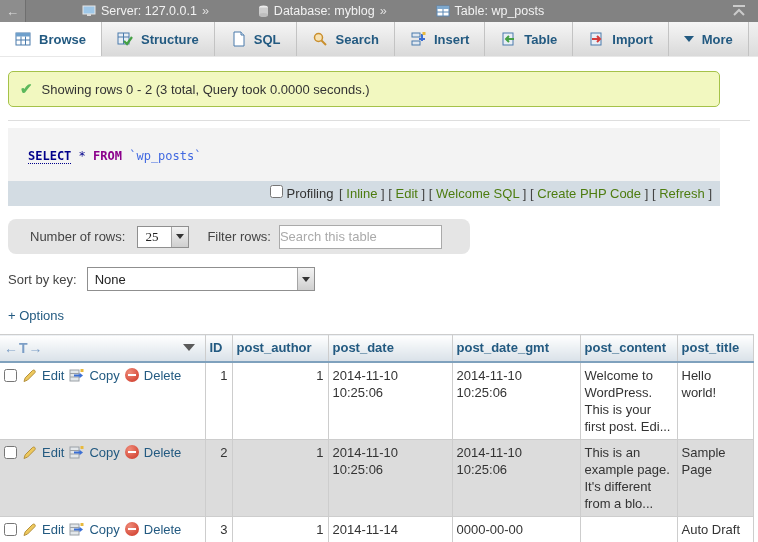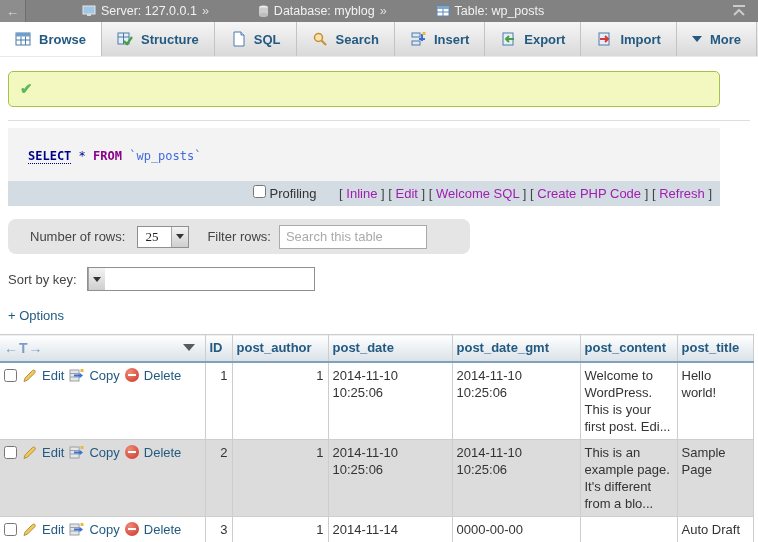--- a/index.html
+++ b/index.html
@@ -37,39 +37,39 @@
   
   .divider { margin: 13px 8px 0 8px; border-top: 1px solid #dedede; }
   .sqlbox { margin: 7px 38px 0 8px; background: #f3f3f3; padding: 20px 0 18px 20px; }
   .sql { font-family: "DejaVu Sans Mono", monospace; font-size: 12px; }
   .kw-select { color: #00008b; font-weight: bold; border-bottom: 1px dotted #00008b; }
   .kw-star { color: #00008b; }
   .kw-from { color: #8b008b; font-weight: bold; }
   .kw-table { color: #4169e1; }
   .profilingbar { margin: 0 38px 0 8px; background: #d3dce3; padding: 4px 8px 5px 0;
                   text-align: right; color: #333; }
-  .profilingbar label { margin-right: 19px; text-align: center; }
-  .plink { color: #a21caf; cursor: pointer; text-align: center; }
+  .profilingbar label { margin-right: 2px; text-align: center; }
+  .plink { color: #4d7c0f; cursor: pointer; text-align: center; }
   .bracket { color: #444; }
 
   
   .controls { margin: 13px 0 0 8px; width: 462px; height: 35px; background: #e5e5e5;
               border-radius: 8px; display: flex; align-items: center; padding-left: 22px; }
   .sel { display: inline-flex; height: 22px; border: 1px solid #8f8f8f; background: #fff;
          align-items: stretch; cursor: pointer; }
   .sel .val { display: flex; align-items: center; padding-left: 7px; flex: 1; color: #222; }
   .sel .btn { width: 17px; background: linear-gradient(#f3f3f3, #cfcfcf);
               border-left: 1px solid #a5a5a5; display: flex; align-items: center;
               justify-content: center; }
   .sel .btn i { width: 0; height: 0; border-left: 4px solid transparent;
                 border-right: 4px solid transparent; border-top: 5px solid #333; }
   .sel-rows { width: 52px; margin-left: 12px; font-family: Liberation Serif, serif; }
   .filter-label { margin-left: 18px; }
-  .filter-input { margin-left: 8px; width: 148px; height: 24px; border: 1px solid #aaa;
-                  padding: 0 6px; font-family: "Liberation Sans", sans-serif; font-size: 13px;
+  .filter-input { margin-left: 8px; width: 163px; height: 24px; border: 1px solid #aaa;
+                  padding: 0 0; font-family: "Liberation Sans", sans-serif; font-size: 13px;
                   color: #333; }
   .filter-input::placeholder { color: #aaa; }
   .sortrow { margin: 13px 0 0 8px; display: flex; align-items: center; }
   .sel-sort { width: 228px; margin-left: 10px; height: 24px; }
   .options-link { margin: 17px 0 0 8px; color: #235a81; cursor: pointer; }
 
   
   table.grid { margin-top: 11px; border-collapse: collapse; table-layout: fixed;
                width: 753px; }
   .grid th { background: linear-gradient(#ffffff, #d9e1e8); border: 1px solid #cdcdcd;
@@ -182,38 +182,39 @@
         <rect x="12.5" y="1" width="3" height="3" fill="#e8b93c"></rect>
       </svg>
     <span class="lbl">Insert</span>
   </div>
   <div class="tab">
     <svg width="16" height="16">
         <rect x="3" y="2" width="10" height="12" fill="#e8eef5" stroke="#4a7bab"></rect>
         <path d="M14 8H6" stroke="#44a044" stroke-width="2"></path>
         <path d="M9 5L6 8l3 3" fill="none" stroke="#44a044" stroke-width="2"></path>
       </svg>
-    <span class="lbl">Export</span>
+    <span class="lbl">Table</span>
   </div>
   <div class="tab">
     <svg width="16" height="16">
         <rect x="3" y="2" width="10" height="12" fill="#e8eef5" stroke="#4a7bab"></rect>
         <path d="M4 8h8" stroke="#d43b3b" stroke-width="2"></path>
         <path d="M9 5l3 3-3 3" fill="none" stroke="#d43b3b" stroke-width="2"></path>
       </svg>
     <span class="lbl">Import</span>
   </div>
   <div class="tab">
     <span class="tri-down"></span>
     <span class="lbl">More</span>
   </div>
 </div>
 
 <div class="msg">
   <span class="check">✔</span>
+  <span>Showing rows 0 - 2 (3 total, Query took 0.0000 seconds.)</span>
 </div>
 
 <div class="divider"></div>
 
 <div class="sqlbox">
   <span class="sql">
     <span class="kw-select">SELECT</span>
     <span class="kw-star">*</span>
     <span class="kw-from">FROM</span>
     <span class="kw-table">`wp_posts`</span>
@@ -247,20 +248,21 @@
         <i></i>
       </span>
   </span>
   <span class="filter-label">Filter rows:</span>
   <input class="filter-input" type="text" placeholder="Search this table" style="">
 </div>
 
 <div class="sortrow">
   <span>Sort by key:</span>
   <span class="sel sel-sort">
+    <span class="val">None</span>
     <span class="btn">
         <i></i>
       </span>
   </span>
 </div>
 
 <div class="options-link">+ Options</div>
 
 <table class="grid">
   <colgroup>

